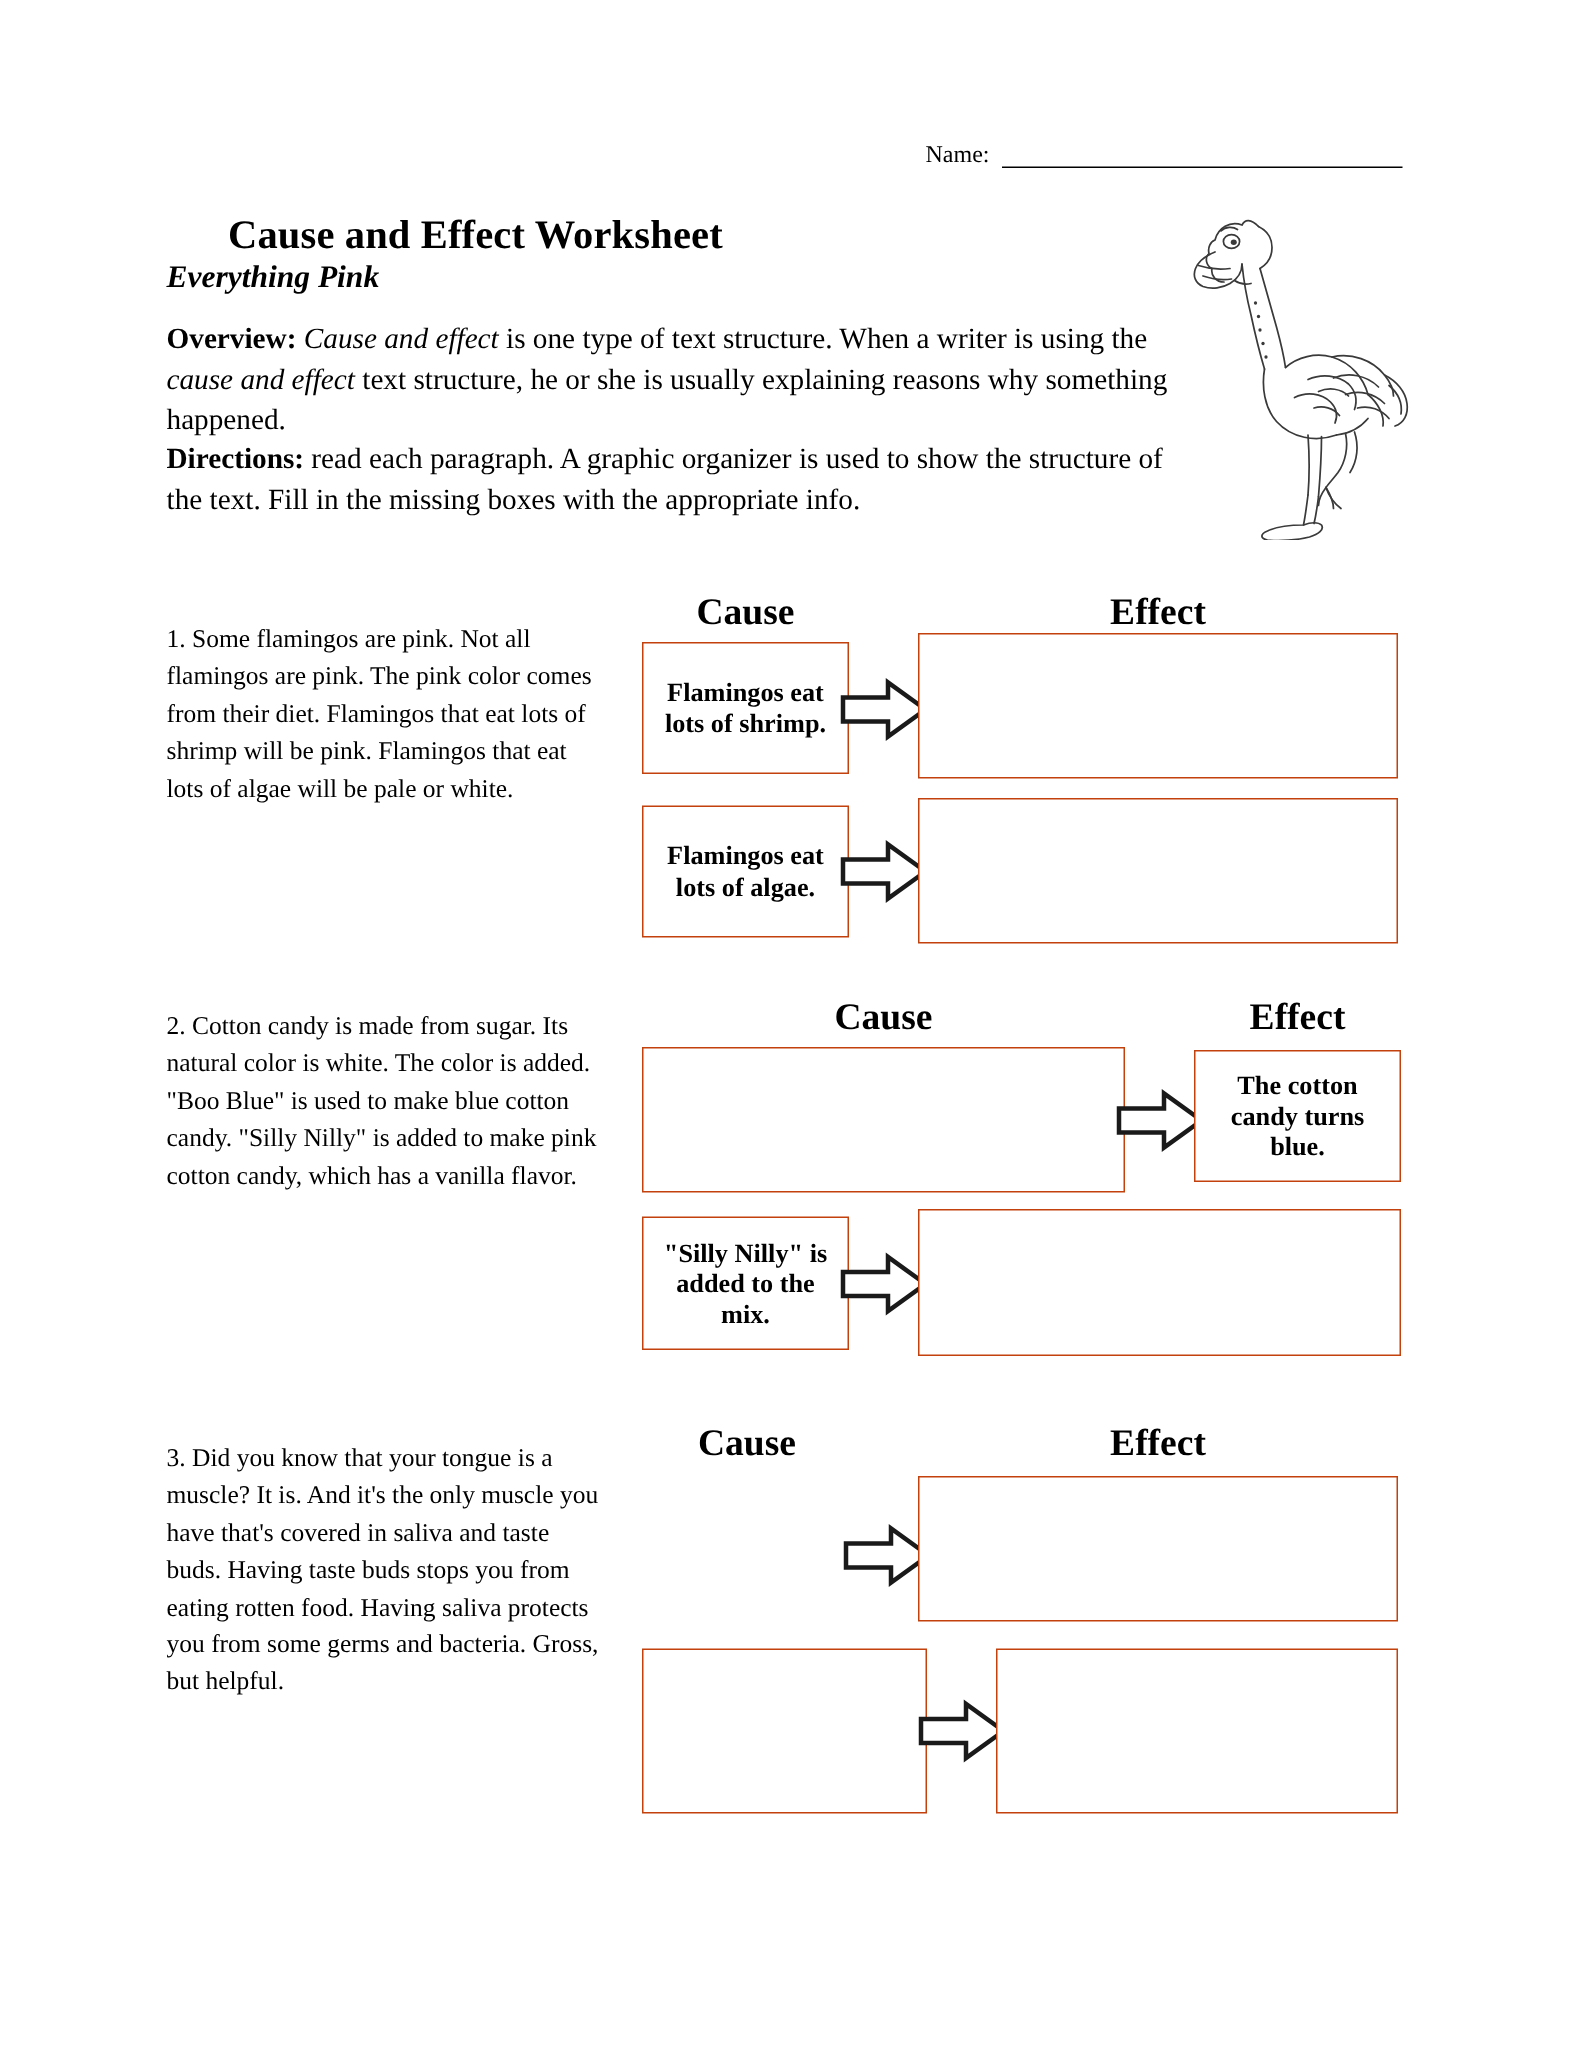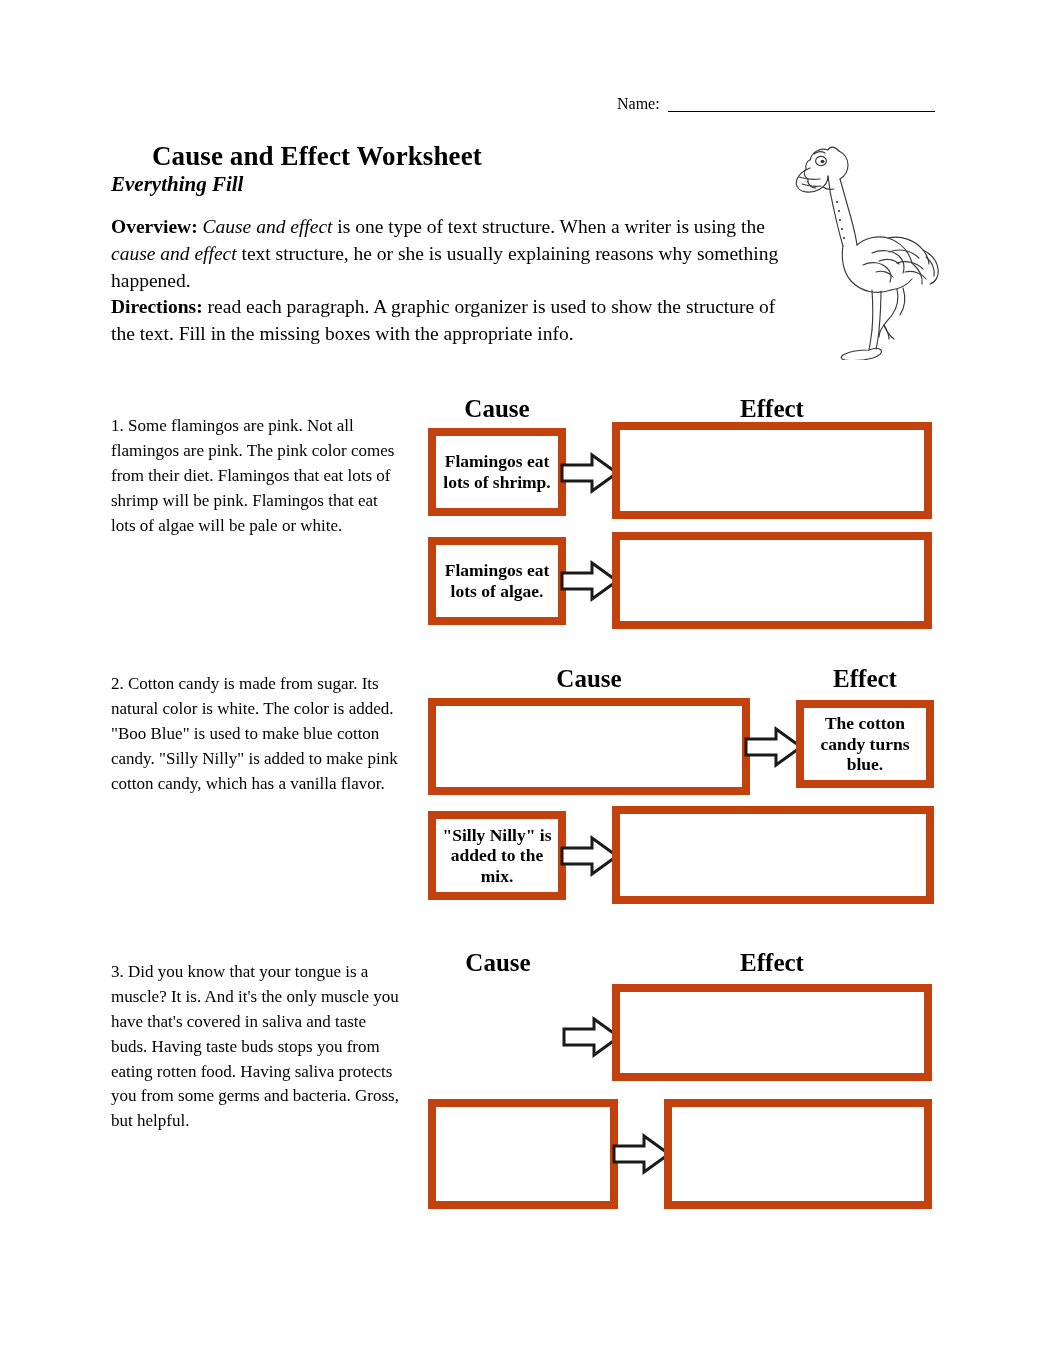--- a/index.html
+++ b/index.html
@@ -102,21 +102,21 @@
   .col-head {
     position: absolute;
     font-size: 25px;
     font-weight: bold;
     line-height: 1;
     text-align: center;
   }
 
   .gbox {
     position: absolute;
-    border: 8px solid #c2410c;
+    border: 1px solid #c2410c;
     background: #ffffff;
     box-sizing: border-box;
     display: flex;
     align-items: center;
     justify-content: flex-end;
   }
   .gbox .btext {
     font-size: 17.5px;
     font-weight: bold;
     line-height: 1.18;
@@ -133,21 +133,21 @@
 </head>
 <body>
 
 <div class="name-row">
   <span class="name-label">Name:</span>
   <span class="name-rule"></span>
 </div>
 
 <div class="title-block">
   <div class="wk-title">Cause and Effect Worksheet</div>
-  <div class="wk-subtitle">Everything Fill</div>
+  <div class="wk-subtitle">Everything Pink</div>
 </div>
 
 <div class="intro overview">
   <b>Overview:</b><span> </span><i>Cause and effect</i><span> is one type of text structure. When a writer is using the </span><i>cause and effect</i><span> text structure, he or she is usually explaining reasons why something happened.</span>
 </div>
 
 <div class="intro directions">
   <b>Directions:</b><span> read each paragraph. A graphic organizer is used to show the structure of the text. Fill in the missing boxes with the appropriate info.</span>
 </div>
 

